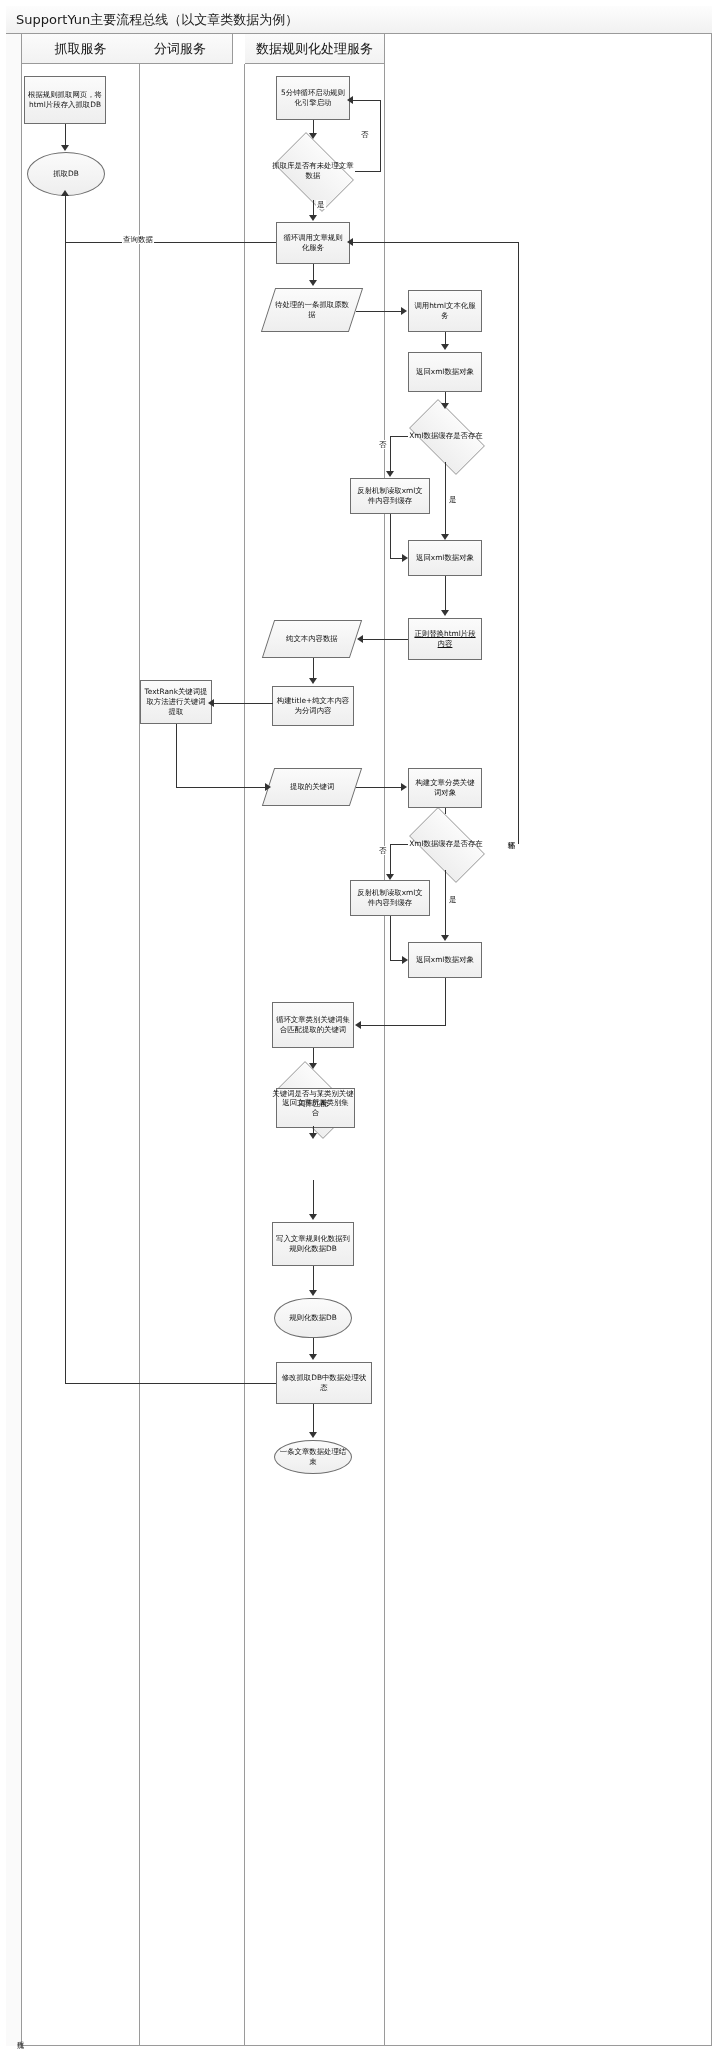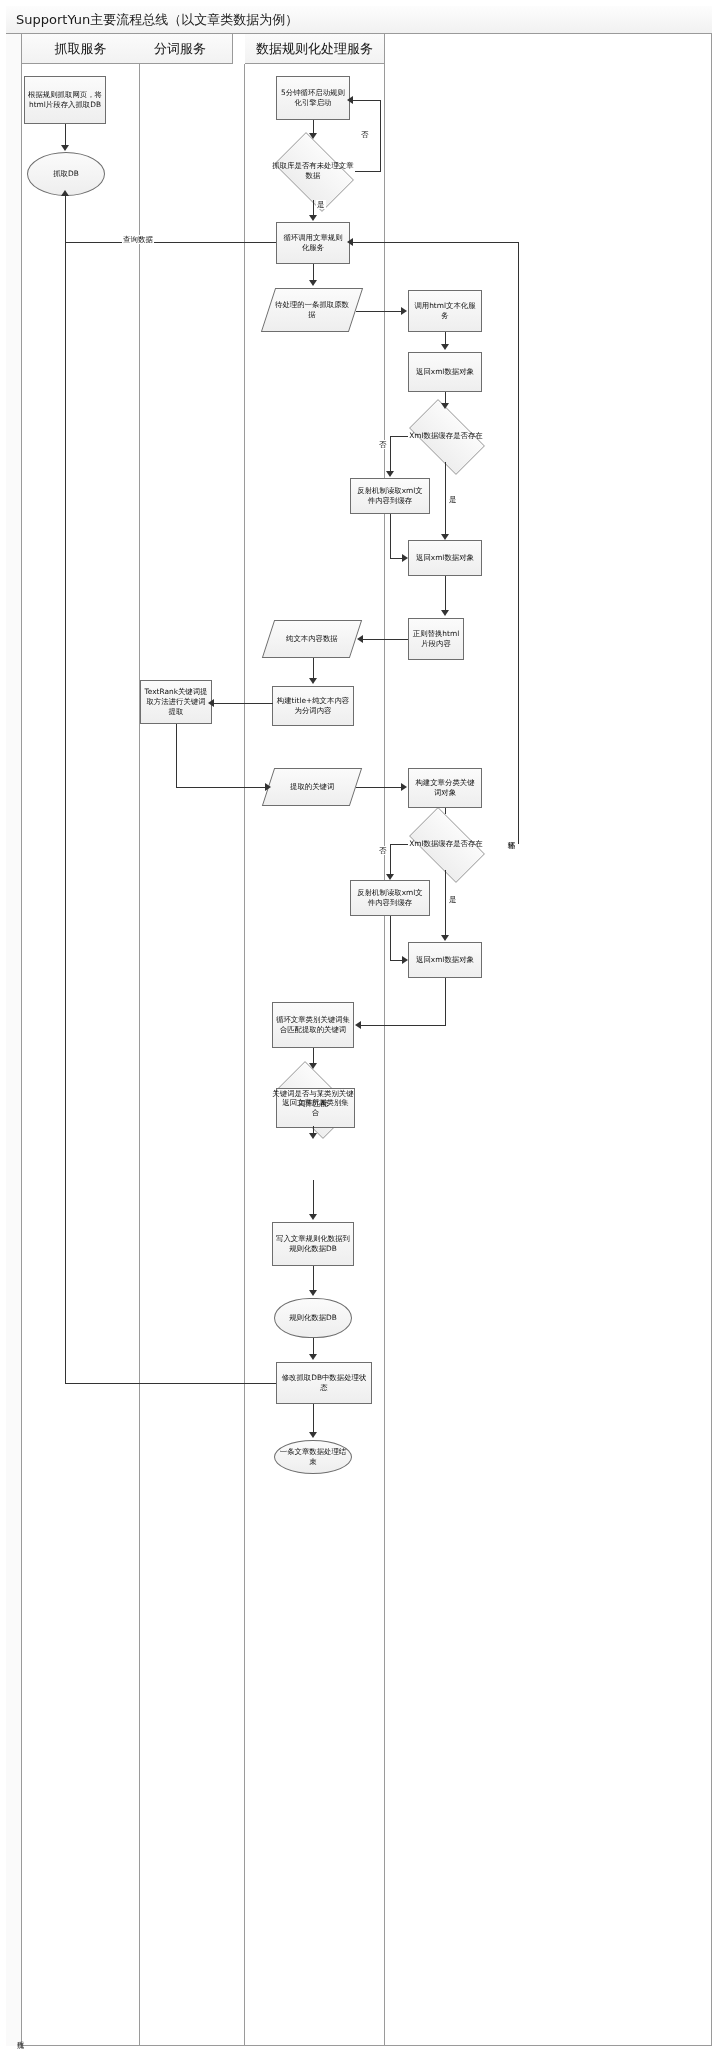--- a/index.html
+++ b/index.html
@@ -84,21 +84,21 @@
     </div>
 
   <div class="node proc" style="left:408px;top:290px;width:74px;height:42px;">调用html文本化服务</div>
   <div class="node proc" style="left:408px;top:352px;width:74px;height:40px;">返回xml数据对象</div>
   <div class="node dec" style="left:400px;top:408px;width:92px;height:56px;">
     <div class="dia"></div>
     <div class="dtxt">Xml数据缓存是否存在</div>
   </div>
   <div class="node proc" style="left:350px;top:478px;width:80px;height:36px;">反射机制读取xml文件内容到缓存</div>
   <div class="node proc" style="left:408px;top:540px;width:74px;height:36px;">返回xml数据对象</div>
-  <div class="node proc" style="left:408px;top:618px;width:56px;height:42px;">正则替换html片段内容</div>
+  <div class="node proc" style="left:408px;top:618px;width:74px;height:42px;text-decoration:underline;">正则替换html片段内容</div>
 
   <div class="node para" style="left:268px;top:620px;width:88px;height:38px;">
       <span>纯文本内容数据</span>
     </div>
   <div class="node proc" style="left:272px;top:686px;width:82px;height:40px;">构建title+纯文本内容为分词内容</div>
 
   <div class="node proc" style="left:140px;top:680px;width:72px;height:44px;">TextRank关键词提取方法进行关键词提取</div>
 
   <div class="node para" style="left:268px;top:768px;width:88px;height:38px;">
       <span>提取的关键词</span>

